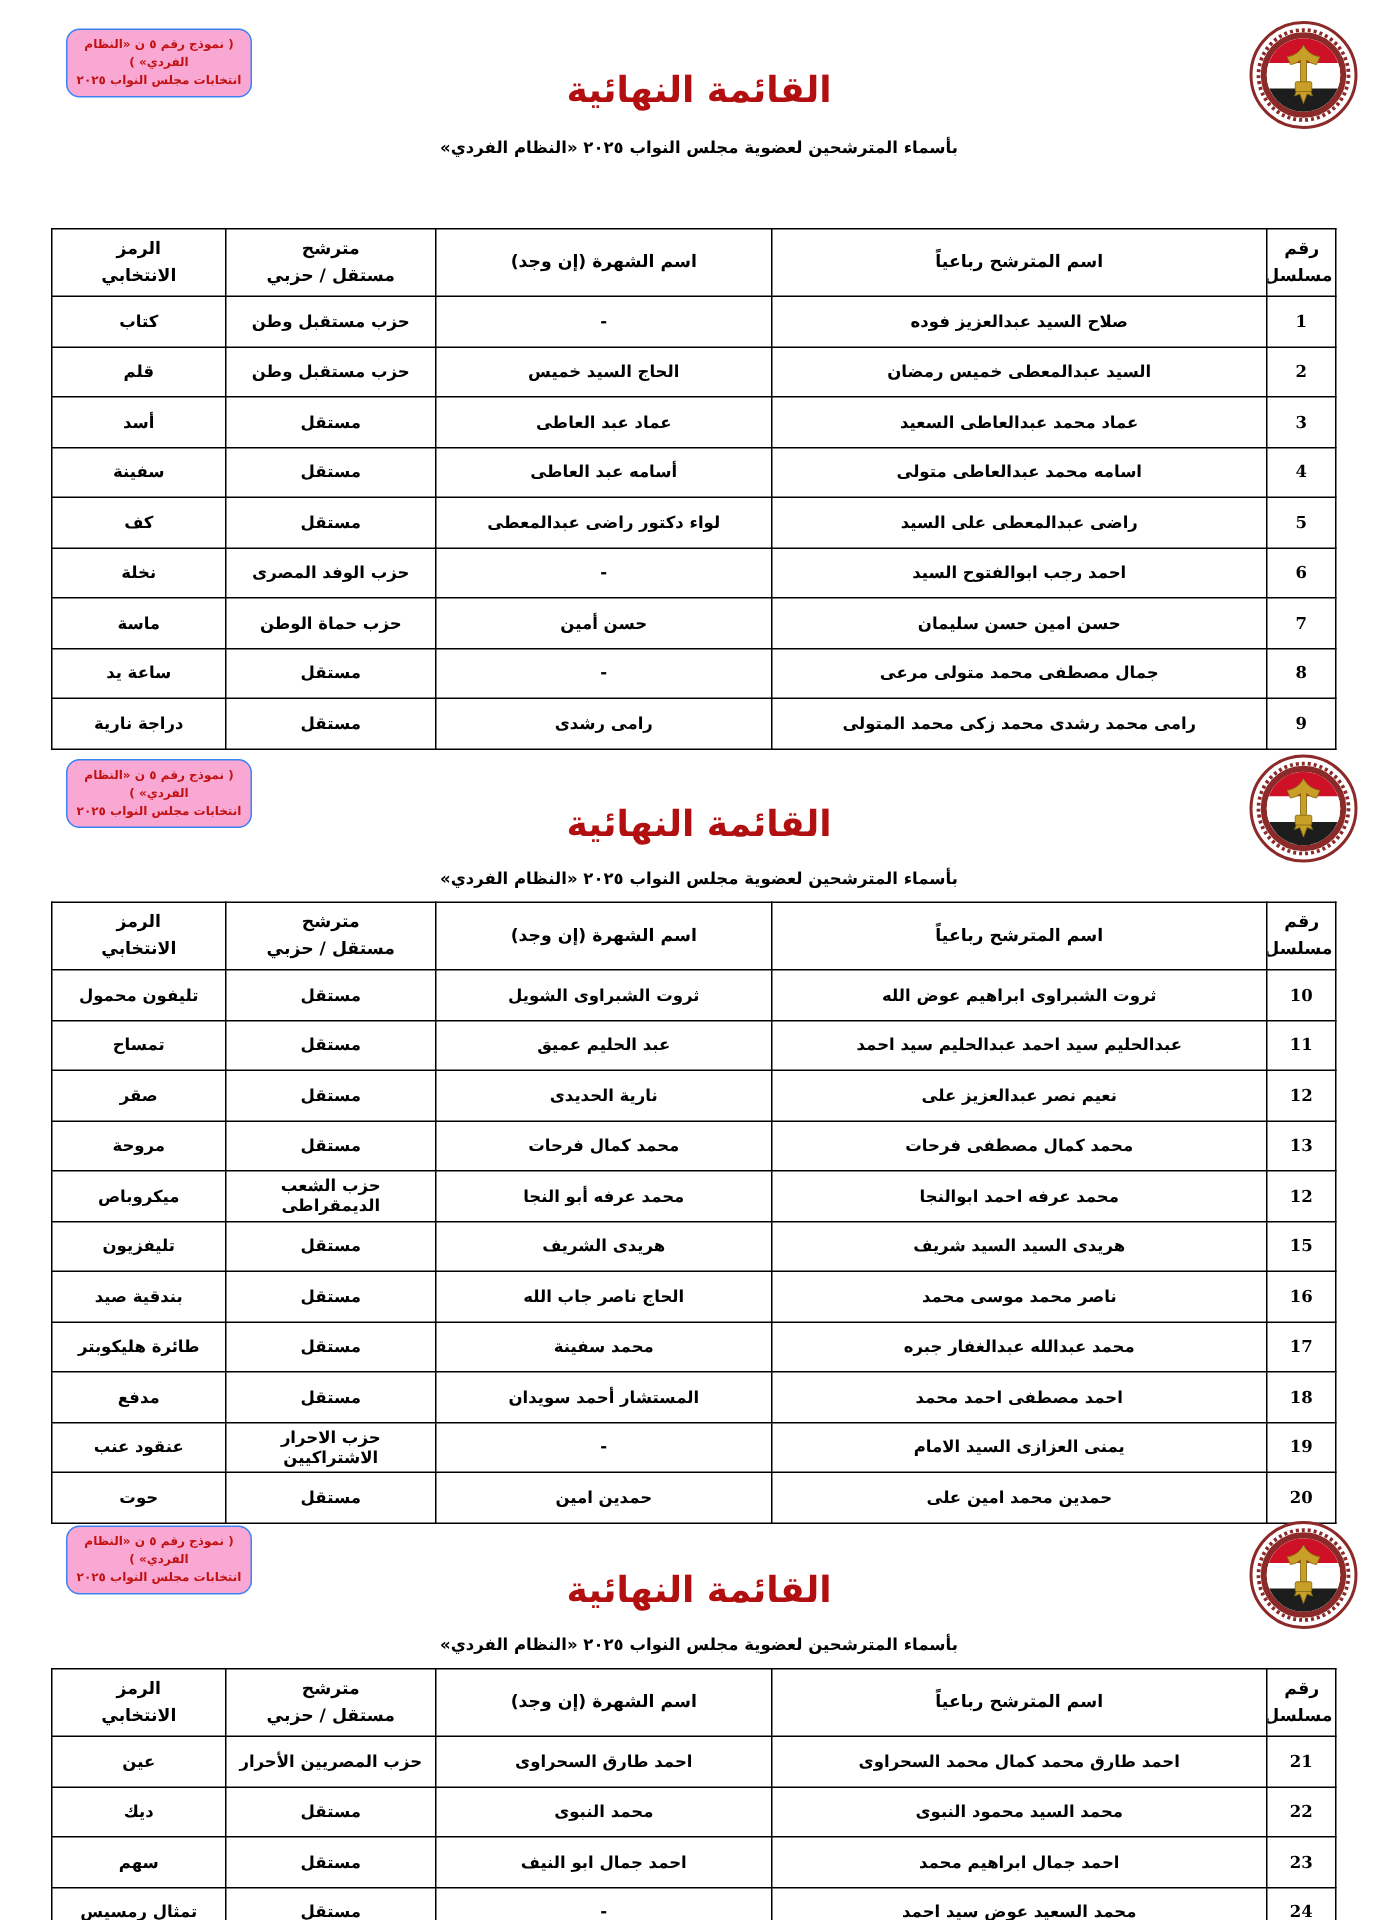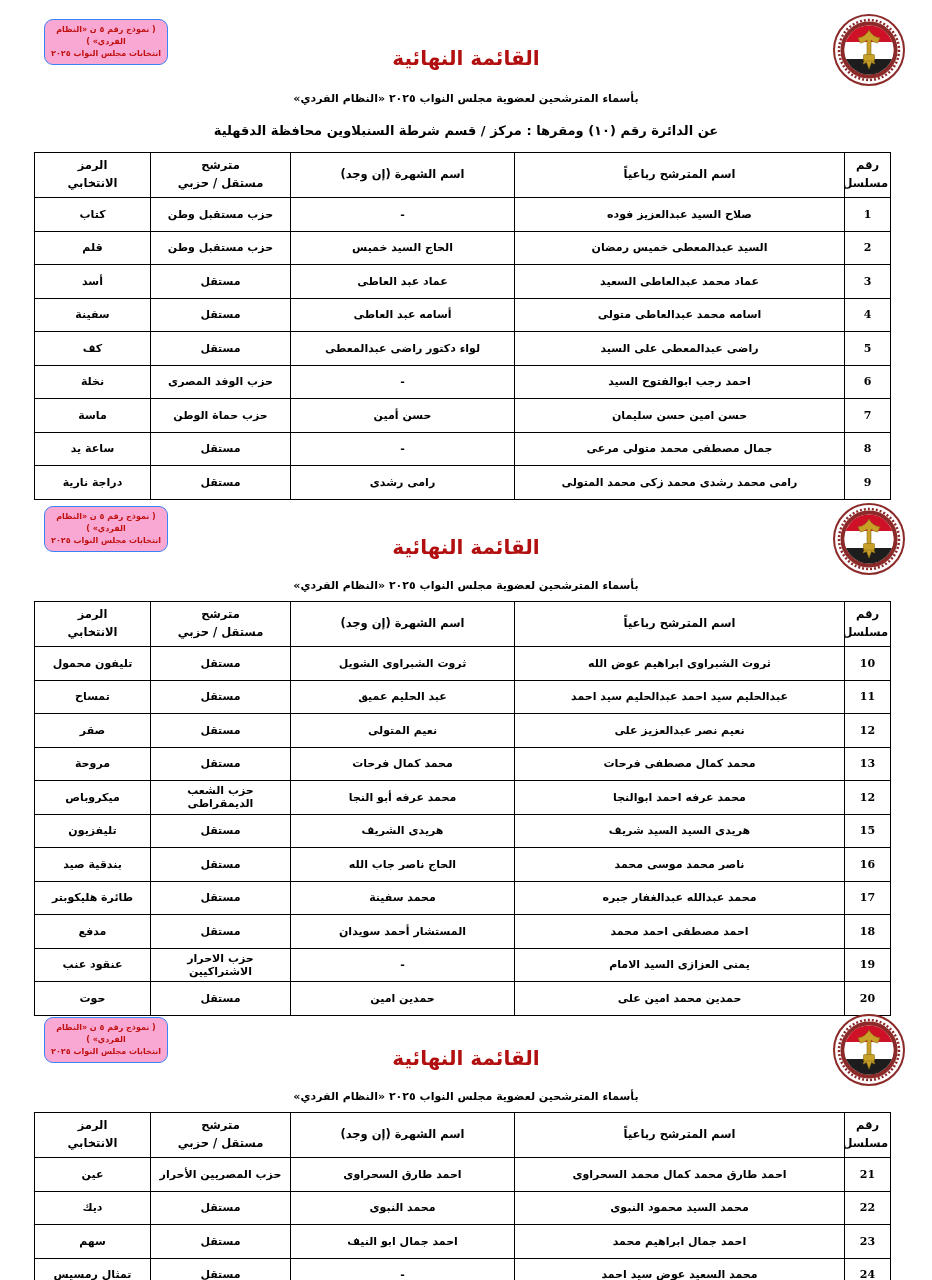--- a/index.html
+++ b/index.html
@@ -28,21 +28,21 @@
   .s1 .stamp{top:19px;}
   .s2 .stamp,.s3 .stamp{top:9px;}
 
   
   .emblem{position:absolute;right:26px;}
   .s1 .emblem{top:10px;}
   .s2 .emblem,.s3 .emblem{top:2px;}
 
   .title{
     position:absolute;left:0;width:100%;text-align:center;
-    color:#b20f10;font-size:20px;font-weight:700;margin:0;
+    color:#b20f10;font-size:24px;font-weight:700;margin:0;
   }
   .s1 .title{top:46px;}
   .s2 .title,.s3 .title{top:38px;}
 
   .subtitle{
     position:absolute;left:0;width:100%;text-align:center;
     color:#000;font-size:11px;font-weight:700;margin:0;
   }
   .s1 .subtitle{top:92px;}
   .s2 .subtitle,.s3 .subtitle{top:82px;}
@@ -103,21 +103,20 @@
           <rect x="10" y="32" width="54" height="17" fill="#ffffff"></rect>
           <rect x="10" y="49" width="54" height="18" fill="#1d1d1d"></rect>
           <path d="M37 20 C34.5 25 30 27.5 26 27.8 L28.3 33 C31 32.7 33.6 31.4 35 30 L35 44 L31 54 L34.6 52.6 L37 59 L39.4 52.6 L43 54 L39 44 L39 30 C40.4 31.4 43 32.7 45.7 33 L48 27.8 C44 27.5 39.5 25 37 20 Z" fill="#c8a028" stroke="#8a6d14" stroke-width="0.6"></path>
           <rect x="31.5" y="44.5" width="11" height="6.5" rx="1" fill="#c8a028" stroke="#8a6d14" stroke-width="0.6"></rect>
         </g>
       </svg>
     </div>
 
     <h1 class="title">القائمة النهائية</h1>
     <h2 class="subtitle">بأسماء المترشحين لعضوية مجلس النواب ٢٠٢٥ «النظام الفردي»</h2>
-    <div class="district">عن الدائرة رقم (١٠)   ومقرها : مركز / قسم شرطة السنبلاوين   محافظة الدقهلية</div>
 
     <table class="cand">
       <colgroup>
         <col class="col-serial">
           <col class="col-name">
           <col class="col-famous">
           <col class="col-party">
           <col class="col-symbol">
       </colgroup>
       <thead>
@@ -258,21 +257,21 @@
           <tr>
             <td class="cell-serial">11</td>
             <td class="cell-name">عبدالحليم سيد احمد عبدالحليم سيد احمد</td>
             <td class="cell-famous-name">عبد الحليم عميق</td>
             <td class="cell-party">مستقل</td>
             <td class="cell-symbol">تمساح</td>
           </tr>
           <tr>
             <td class="cell-serial">12</td>
             <td class="cell-name">نعيم نصر عبدالعزيز على</td>
-            <td class="cell-famous-name">نعيم المتولى</td>
+            <td class="cell-famous-name">نارية الحديدى</td>
             <td class="cell-party">مستقل</td>
             <td class="cell-symbol">صقر</td>
           </tr>
           <tr>
             <td class="cell-serial">13</td>
             <td class="cell-name">محمد كمال مصطفى فرحات</td>
             <td class="cell-famous-name">محمد كمال فرحات</td>
             <td class="cell-party">مستقل</td>
             <td class="cell-symbol">مروحة</td>
           </tr>

